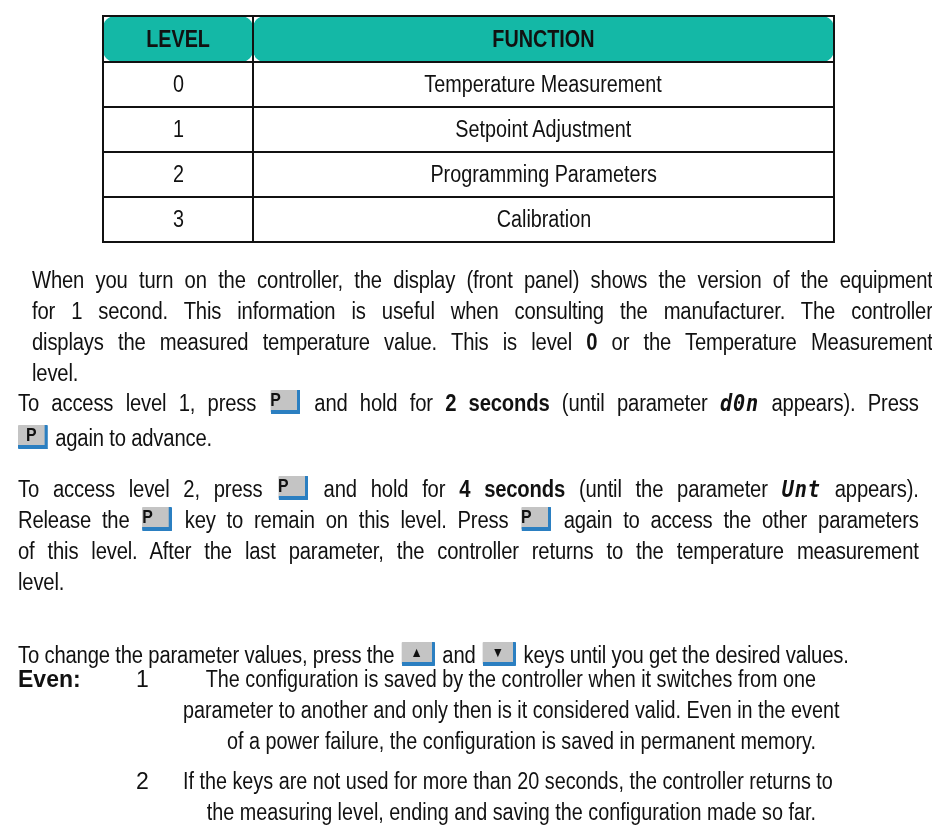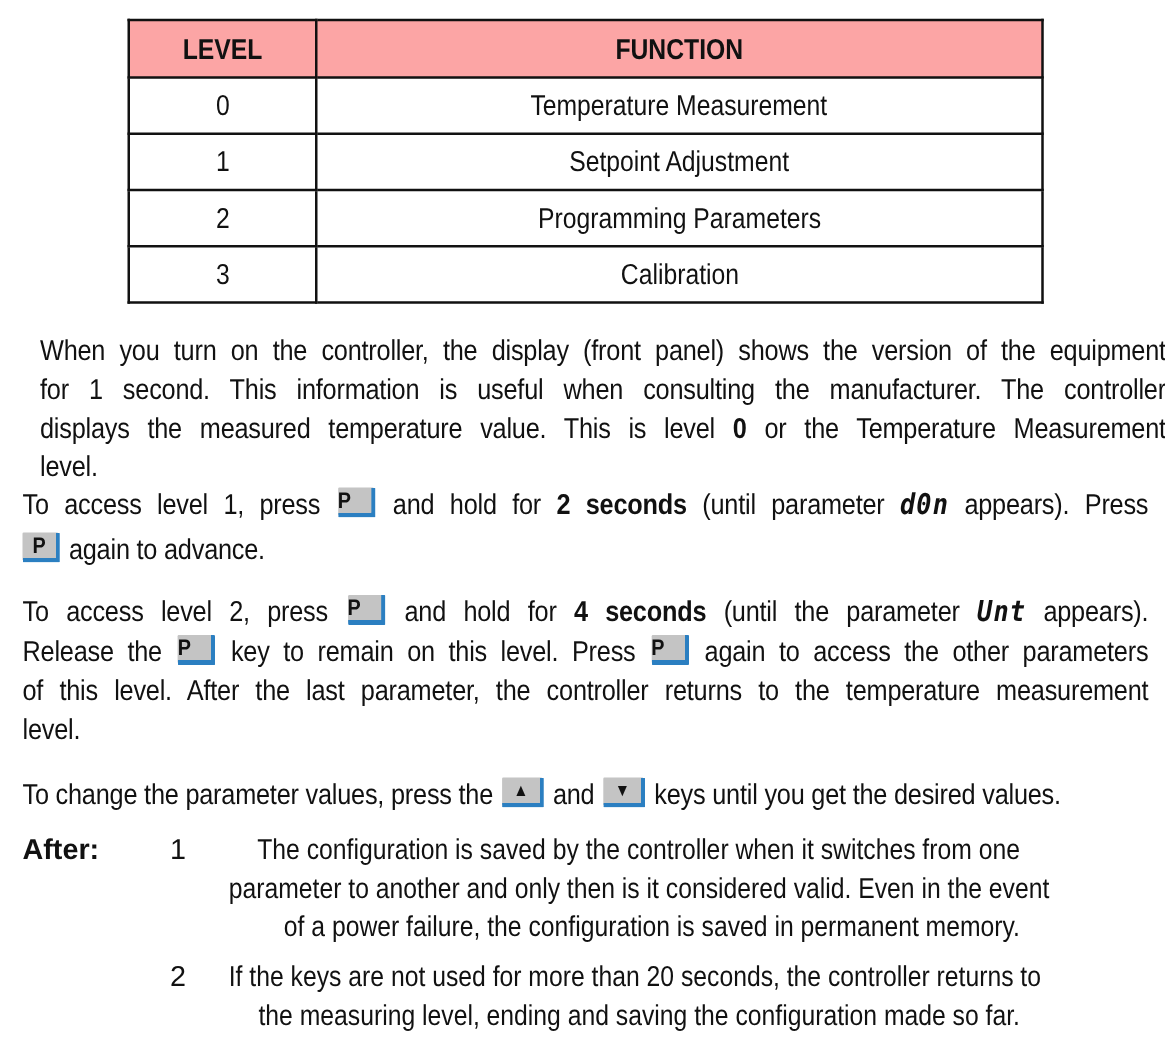--- a/index.html
+++ b/index.html
@@ -9,21 +9,21 @@
   }
   .doc { position: absolute; left: 18px; top: 0; width: 901px; }
   table.levels {
     position: absolute; left: 84px; top: 15px; width: 733px;
     border-collapse: collapse;
   }
   table.levels th, table.levels td {
     border: 2px solid #111; text-align: center; font-size: 23px; height: 43px; padding: 0;
     transform-origin: center;
   }
-  table.levels th { background: #fca5a5; font-weight: bold; height: 44px; }
+  table.levels th { background: #14b8a6; font-weight: bold; height: 44px; border-radius: 12px; }
   table.levels th:first-child, table.levels td:first-child { width: 148px; }
   .cond { display: inline-block; transform: scaleX(0.86); }
   .para {
     position: absolute; left: 0; width: 901px; font-size: 23px; line-height: 31px;
     text-align: justify; letter-spacing: -0.2px;
   }
   .para .line { display: block; white-space: nowrap; transform: scaleX(0.88); transform-origin: left; }
   .para .line.j { text-align-last: justify; white-space: normal; width: 113.6%; }
   b { font-weight: bold; }
   .key {
@@ -111,32 +111,32 @@
       <span>Release the</span>
       <span class="key"><span class="glyph">P</span></span>
       <span>key to remain on this level. Press</span>
       <span class="key"><span class="glyph">P</span></span>
       <span>again to access the other parameters</span>
     </span>
     <span class="line j">of this level. After the last parameter, the controller returns to the temperature measurement</span>
     <span class="line">level.</span>
   </div>
 
-  <div class="para" style="top:620px;">
+  <div class="para" style="top:640px;">
     <span class="line">
       <span>To change the parameter values, press the</span>
       <span class="key arrow"><span class="glyph" style="font-size:14px;">▲</span></span>
       <span>and</span>
       <span class="key arrow"><span class="glyph" style="font-size:14px;">▼</span></span>
       <span>keys until you get the desired values.</span>
     </span>
   </div>
 
   <div class="notes">
-    <span class="label">After:</span>
+    <span class="label">Even:</span>
     <div class="note" style="top:0;">
       <span class="num">1</span>
       <div class="txt">
         <span>The configuration is saved by the controller when it switches from one</span>
         <span>parameter to another and only then is it considered valid. Even in the event</span>
         <span>of a power failure, the configuration is saved in permanent memory.</span>
       </div>
     </div>
     <div class="note" style="top:102px;">
       <span class="num">2</span>

